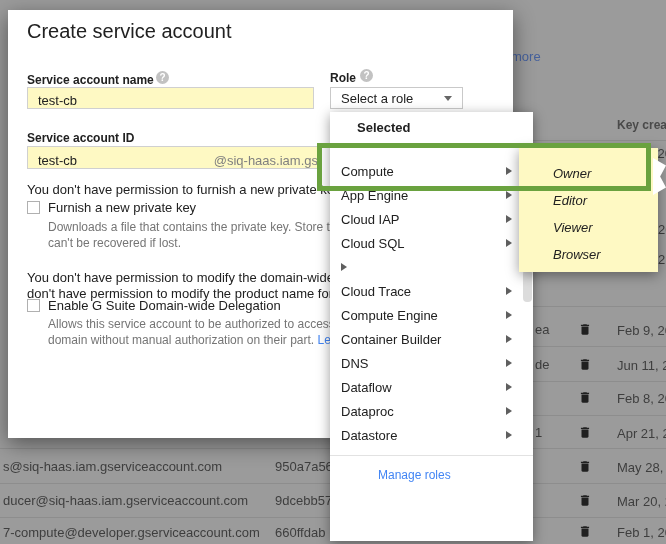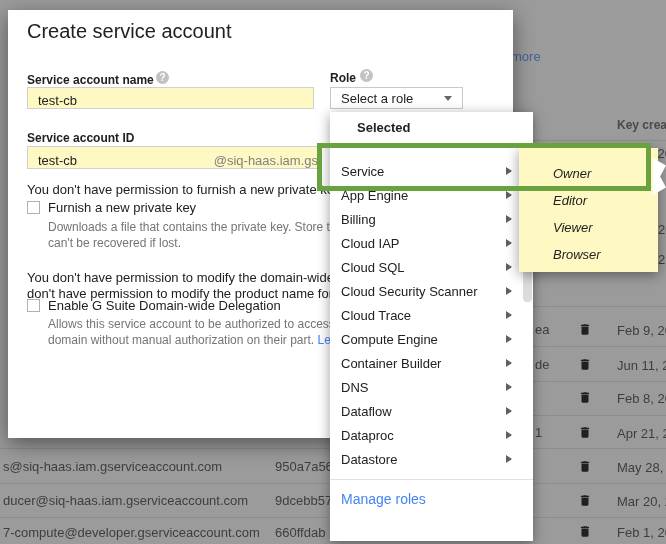--- a/index.html
+++ b/index.html
@@ -49,21 +49,21 @@
   .menu-header { height:31px; display:flex; align-items:center; padding-left:27px;
           font-size:13px; font-weight:bold; }
   .menu-div { height:1px; background:#e2e2e2; }
   .menu-list { padding-top:15px; }
   .menu-item { height:24px; display:flex; align-items:center; justify-content:space-between;
           padding:0 21px 0 11px; font-size:13px; cursor:default; }
   .arrow-r { width:0; height:0; border-top:4.5px solid transparent;
           border-bottom:4.5px solid transparent; border-left:6px solid #5f5f5f; }
   .menu-div2 { height:1px; background:#e2e2e2; margin-top:8px; }
   .manage { height:38px; display:flex; align-items:center; padding-left:11px;
-          font-size:14px; color:#4285f4; cursor:pointer; }
+          font-size:12px; color:#4285f4; cursor:pointer;margin-left:37px; }
   .thumb { position:absolute; right:1px; top:158px; width:9px; height:32px;
           background:#dcdcdc; border-radius:4px; }
   
   .submenu { position:absolute; left:519px; top:148px; width:139px; height:124px;
           background:#fef9c3; z-index:4; box-shadow:0 3px 12px rgba(0,0,0,.4); padding-top:12px;font-style:italic; }
   .sub-item { height:27px; display:flex; align-items:center; padding-left:34px;
           font-size:13px; cursor:default; }
   
   .green-box { position:absolute; left:317px; top:143px; width:334px; height:48px;
           border:5px solid #6aa23f; z-index:5; }
@@ -174,41 +174,36 @@
   <span class="cbx-label" style="left:40px; top:288px;">Enable G Suite Domain-wide Delegation</span>
   <span class="desc" style="left:40px; top:307px;">Allows this service account to be authorized to access all</span>
   <span class="desc" style="left:40px; top:323px;"><span>domain without manual authorization on their part.</span> <span class="lnk">Learn</span></span>
 </div>
 
 <div class="menu">
   <div class="menu-header">Selected</div>
   <div class="menu-div"></div>
   <div class="menu-list">
     <div class="menu-item">
-        <span>Service</span>
+        <span>Compute</span>
         <span class="arrow-r"></span>
       </div>
     <div class="menu-item">
         <span>App Engine</span>
         <span class="arrow-r"></span>
       </div>
     <div class="menu-item">
-        <span>Billing</span>
-        <span class="arrow-r"></span>
-      </div>
-    <div class="menu-item">
         <span>Cloud IAP</span>
         <span class="arrow-r"></span>
       </div>
     <div class="menu-item">
         <span>Cloud SQL</span>
         <span class="arrow-r"></span>
       </div>
     <div class="menu-item">
-        <span>Cloud Security Scanner</span>
         <span class="arrow-r"></span>
       </div>
     <div class="menu-item">
         <span>Cloud Trace</span>
         <span class="arrow-r"></span>
       </div>
     <div class="menu-item">
         <span>Compute Engine</span>
         <span class="arrow-r"></span>
       </div>

